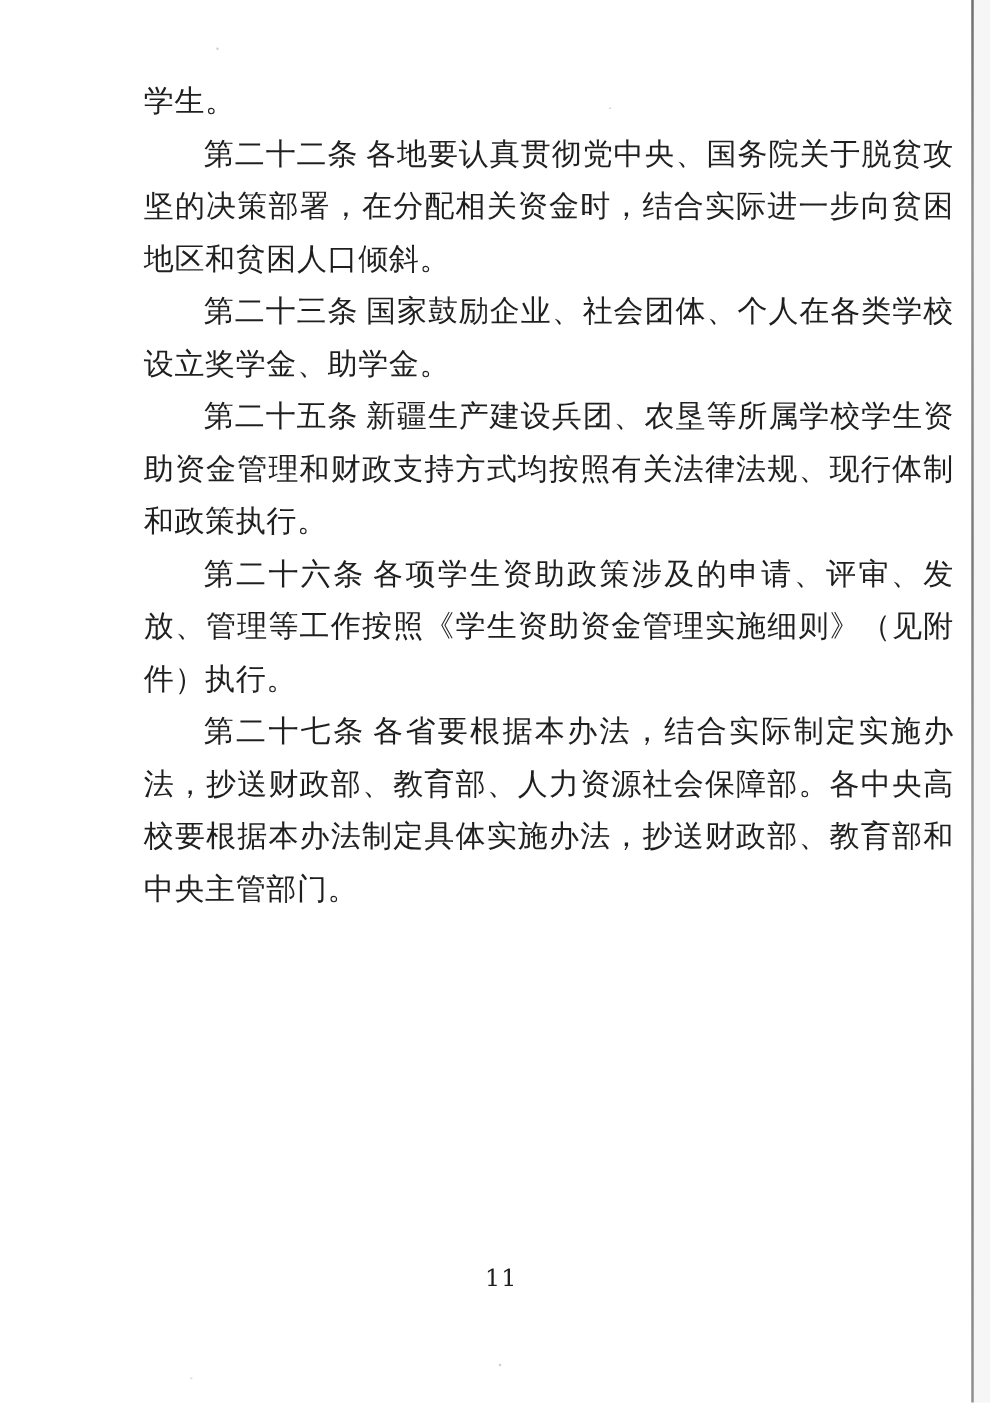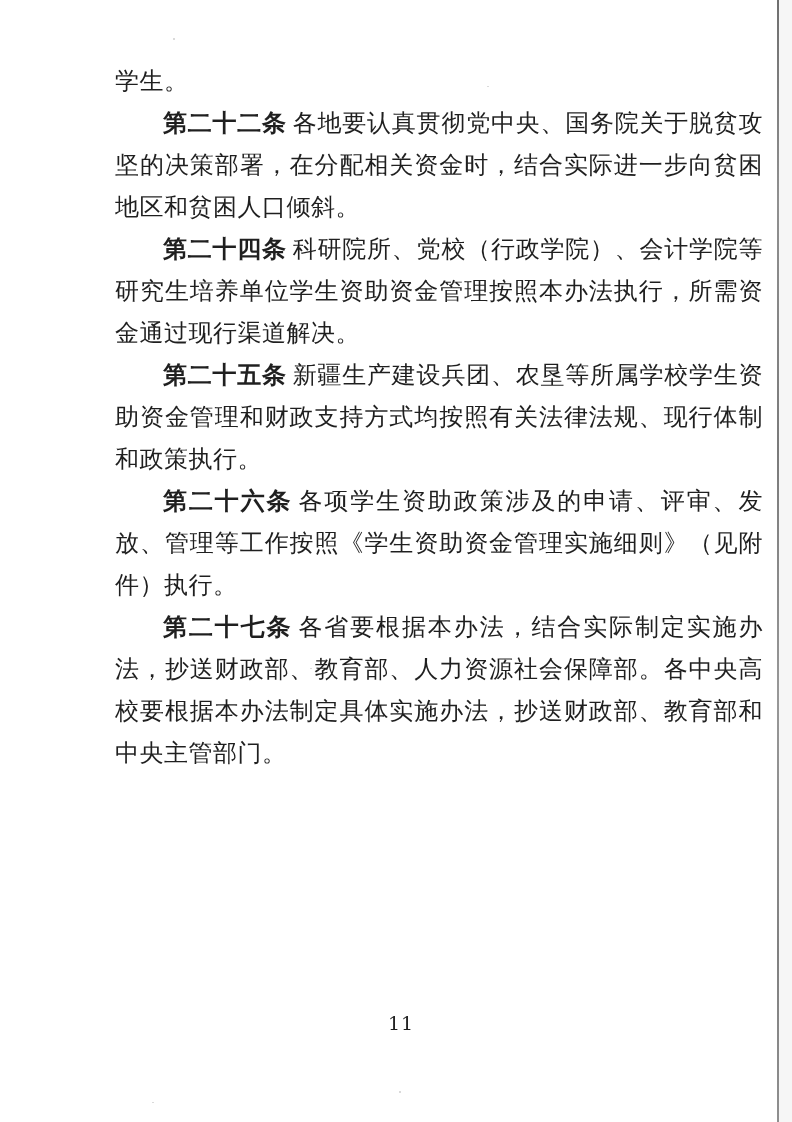--- a/index.html
+++ b/index.html
@@ -36,21 +36,21 @@
     text-justify: inter-ideograph;
   }
   .text-block p {
     margin: 0;
     text-indent: 2em;
   }
   .text-block p.continuation {
     text-indent: 0;
   }
   .article-heading {
-    font-weight: 700;
+    font-weight: 400;
     margin-right: 6px;
   }
   .page-number {
     position: absolute;
     top: 1012px;
     left: 0;
     width: 100%;
     box-sizing: border-box;
     padding-left: 10px;
     text-align: center;
@@ -89,21 +89,21 @@
   }
 </style>
 </head>
 <body>
 
 <div class="page">
 
   <div class="text-block">
       <p class="continuation">学生。</p>
       <p><span class="article-heading">第二十二条</span><span>各地要认真贯彻党中央、国务院关于脱贫攻坚的决策部署，在分配相关资金时，结合实际进一步向贫困地区和贫困人口倾斜。</span></p>
-      <p><span class="article-heading">第二十四条</span><span>科研院所、党校（行政学院）、会计学院等研究生培养单位学生资助资金管理按照本办法执行，所需资金通过现行渠道解决。</span></p>
+      <p><span class="article-heading">第二十三条</span><span>国家鼓励企业、社会团体、个人在各类学校设立奖学金、助学金。</span></p>
       <p><span class="article-heading">第二十五条</span><span>新疆生产建设兵团、农垦等所属学校学生资助资金管理和财政支持方式均按照有关法律法规、现行体制和政策执行。</span></p>
       <p><span class="article-heading">第二十六条</span><span>各项学生资助政策涉及的申请、评审、发放、管理等工作按照《学生资助资金管理实施细则》（见附件）执行。</span></p>
       <p><span class="article-heading">第二十七条</span><span>各省要根据本办法，结合实际制定实施办法，抄送财政部、教育部、人力资源社会保障部。各中央高校要根据本办法制定具体实施办法，抄送财政部、教育部和中央主管部门。</span></p>
     </div>
 
   <div class="page-number">11</div>
 
   <div class="scan-line"></div>
   <div class="scan-margin"></div>
 

